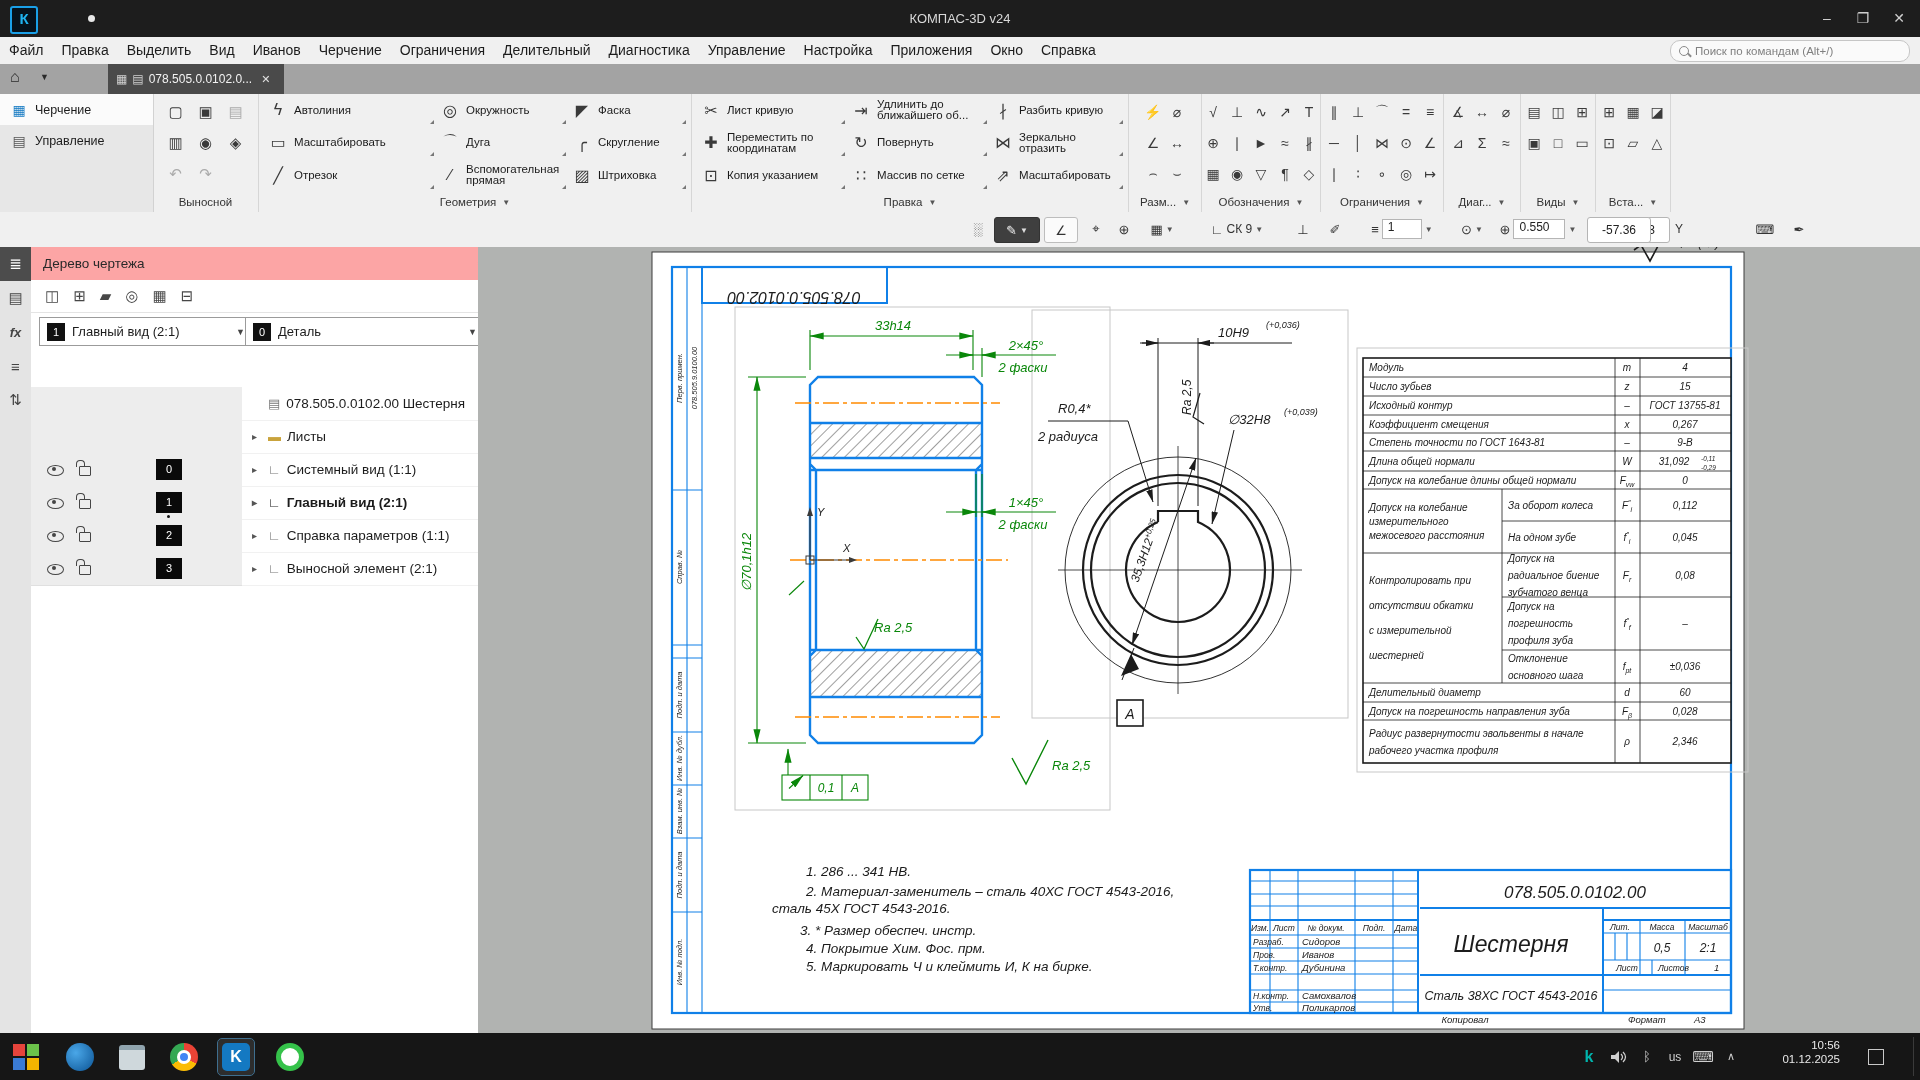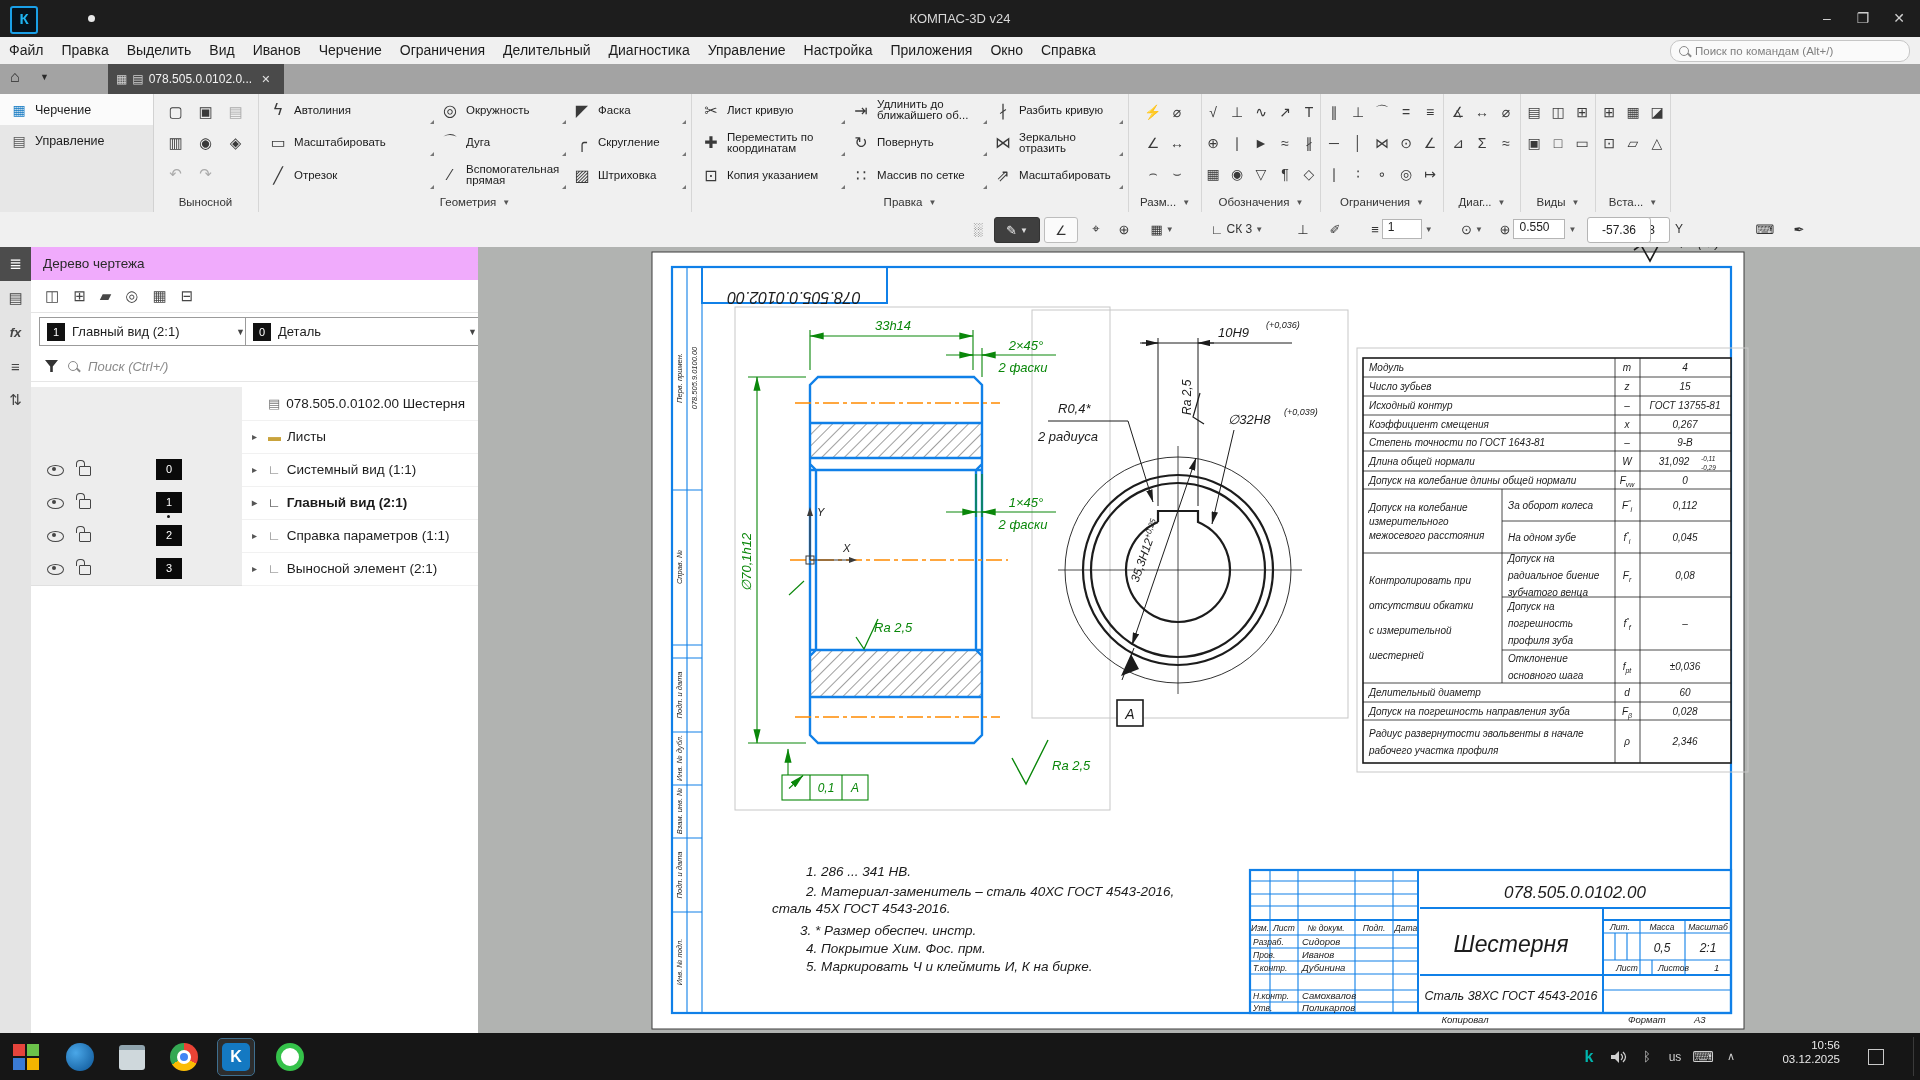--- a/index.html
+++ b/index.html
@@ -55,21 +55,21 @@
   .pfield{background:#fff;border:1px solid #b5b5b5;font-size:12px;color:#222;padding:0 5px}
   .pcar{font-size:8px;color:#555}
   .plab{font-size:12px;color:#333}
   
   #lstrip{position:absolute;left:0;top:247px;width:31px;height:786px;background:#e4e4e4;border-right:1px solid #d0d0d0}
   .sico{width:31px;height:34px;display:flex;align-items:center;justify-content:center;font-size:15px;color:#444}
   .sico.active{background:#4c4c4c;color:#fff}
   .sico.fx{font-style:italic;font-size:13px;font-weight:bold}
   
   #panel{position:absolute;left:31px;top:247px;width:447px;height:786px;background:#fff;border-right:1px solid #b5b5b5}
-  #phead{position:absolute;left:0;top:0;width:447px;height:33px;background:#f0abfc;display:flex;align-items:center;padding:0 12px;font-size:13.5px;color:#2a2a2a}
+  #phead{position:absolute;left:0;top:0;width:447px;height:33px;background:#fca5a5;display:flex;align-items:center;padding:0 12px;font-size:13.5px;color:#2a2a2a}
   #phead .gear{margin-left:auto;font-size:15px;color:#555}
   #ptools{position:absolute;left:0;top:33px;width:447px;height:32px;display:flex;align-items:center;gap:14px;padding-left:14px;border-bottom:1px solid #e4e4e4}
   #ptools span{font-size:15px;color:#474747}
   .pdd{position:absolute;top:70px;height:27px;border:1px solid #9b9b9b;background:#fff;display:flex;align-items:center;gap:7px;padding:0 7px;font-size:13px;color:#1c1c1c}
   .chip{min-width:18px;height:18px;background:#111;color:#fff;font-size:11px;display:flex;align-items:center;justify-content:center}
   .pdd .car{margin-left:auto;font-size:9px;color:#444}
   #psearch{position:absolute;left:0;top:104px;width:447px;height:30px;display:flex;align-items:center;gap:10px;padding-left:14px;border-bottom:1px solid #e6e6e6}
   .funnel{width:13px;height:12px;background:#333;clip-path:polygon(0 0,100% 0,60% 55%,60% 100%,40% 100%,40% 55%);flex:none}
   #psearch .ph{font-size:13px;font-style:italic;color:#8a8a8a}
   #ptree{position:absolute;left:0;top:140px;width:447px}
@@ -405,21 +405,21 @@
 
   <div id="pbar">
     <div class="pb" style="left:967px;width:22px">░</div>
     <div class="pb pdark" style="left:994px;width:44px">✎<span class="pcar" style="color:#ddd">▼</span></div>
     <div class="pb pbtn" style="left:1044px;width:32px">∠</div>
     <div class="pb" style="left:1084px;width:24px">⌖</div>
     <div class="pb" style="left:1112px;width:24px">⊕</div>
     <div class="pb" style="left:1142px;width:40px">▦<span class="pcar">▼</span></div>
     <div class="pb" style="left:1192px;width:90px">
         <span style="font-size:13px">∟</span>
-        <span class="plab">СК 3</span>
+        <span class="plab">СК 9</span>
         <span class="pcar">▼</span>
       </div>
     <div class="pb" style="left:1290px;width:26px">⊥</div>
     <div class="pb" style="left:1322px;width:26px">✐</div>
     <div class="pb" style="left:1360px;width:84px">
         <span>≡</span>
         <span class="pfield" style="height:18px;min-width:28px">1</span>
         <span class="pcar">▼</span>
       </div>
     <div class="pb" style="left:1452px;width:40px">⊙<span class="pcar">▼</span></div>
@@ -459,25 +459,20 @@
       </div>
     <div class="pdd" style="left:8px;width:198px">
       <span class="chip">1</span>
       <span>Главный вид (2:1)</span>
       <span class="car">▼</span>
     </div>
     <div class="pdd" style="left:214px;width:224px">
       <span class="chip">0</span>
       <span>Деталь</span>
       <span class="car">▼</span>
-    </div>
-    <div id="psearch">
-      <span class="funnel"></span>
-      <span class="mag"></span>
-      <span class="ph">Поиск (Ctrl+/)</span>
     </div>
     <div id="ptree">
         <div class="trow">
           <div class="tg"></div>
           <div class="tc">
             <span class="exp"></span>
             <span class="tico">▤</span>
             <span>078.505.0.0102.00 Шестерня</span>
           </div>
         </div>
@@ -828,19 +823,19 @@
           <polygon points="0,5 4,5 8,1 8,13 4,9 0,9" fill="#cfcfcf"></polygon>
           <path d="M10,4 q3,3 0,6 M12,2 q5,5 0,10" stroke="#cfcfcf" fill="none" stroke-width="1.2"></path>
         </svg>
     </div>
     <div class="tray" style="right:262px;width:22px">ᛒ</div>
     <div class="tray" style="right:232px;width:26px;font-size:12px">us</div>
     <div class="tray" style="right:204px;width:26px;font-size:15px">⌨</div>
     <div class="tray" style="right:178px;width:22px;font-size:11px">∧</div>
     <div id="clock">
       <div>10:56</div>
-      <div>03.12.2025</div>
+      <div>01.12.2025</div>
     </div>
     <div id="traysq"></div>
     <div id="tbedge"></div>
   </div>
 
 </div>
 
 </body></html>

